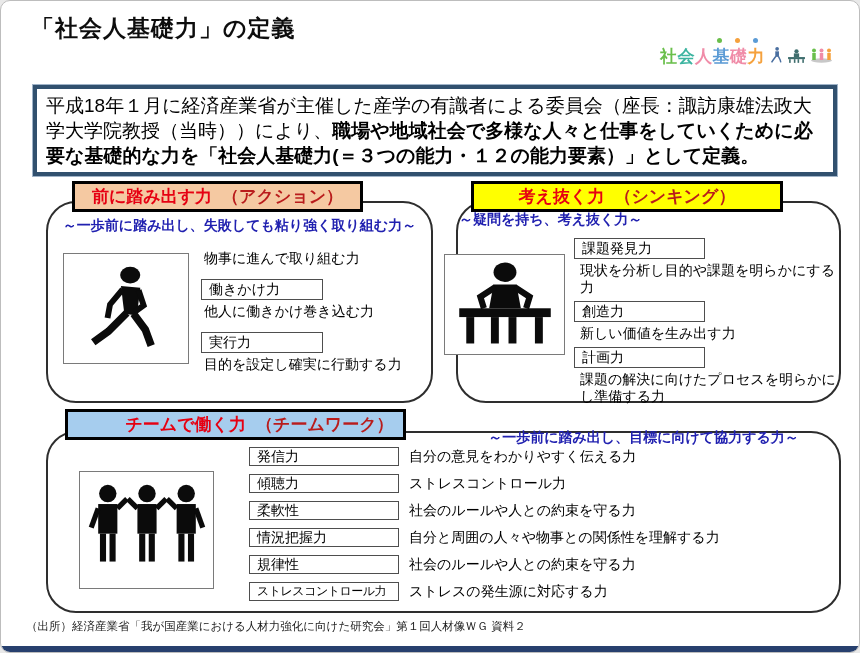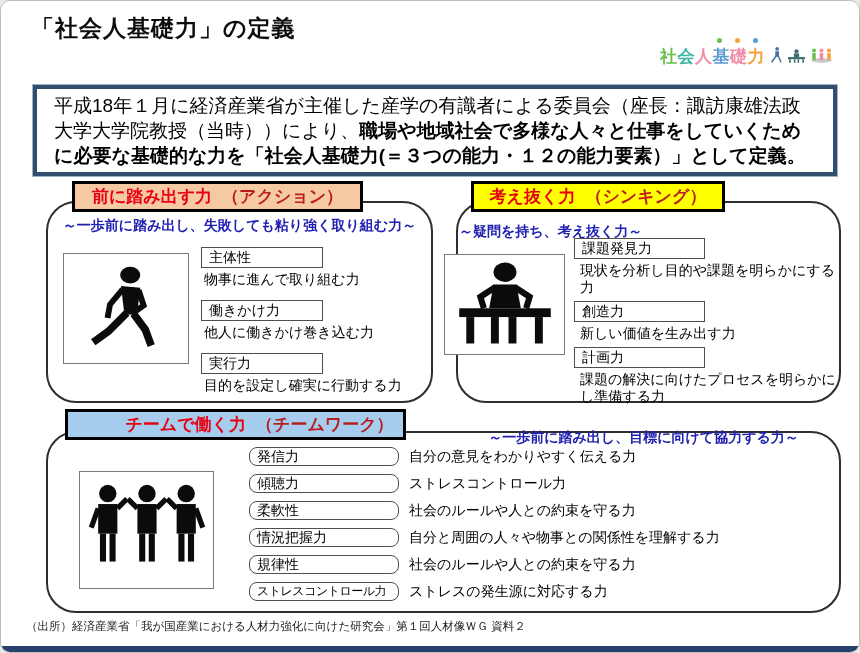--- a/index.html
+++ b/index.html
@@ -15,61 +15,61 @@
   .logo { position:absolute; top:44px; right:26px; display:flex; align-items:center; gap:5px; }
   .logo-chars { position:relative; display:flex; font-weight:bold; font-size:17px; letter-spacing:0.5px; }
   .logo-dots { position:absolute; top:-7px; left:57px; display:flex; gap:13px; }
   .logo-dots i { width:5px; height:5px; border-radius:50%; display:block; }
   .logo-icons { display:flex; align-items:flex-end; gap:4px; }
 
   
   .def-box {
     position:absolute; left:32px; top:84px; width:804px;
     border:4px solid #31506e; box-shadow:0 0 0 1px #9fb3c8;
-    padding:4px 17px; font-size:19px; line-height:25px; text-align:left;
+    padding:4px 9px; font-size:19px; line-height:25px; text-align:left;
   }
   .def-box b { font-weight:bold; }
 
   
   .sec { position:absolute; border:2px solid #2e2e2e; border-radius:30px; background:#fff; }
   .sec-action   { left:45px;  top:200px; width:387px; height:202px; }
   .sec-thinking { left:455px; top:200px; width:385px; height:202px; }
   .sec-teamwork { left:45px;  top:430px; width:795px; height:182px; }
 
   
   .hdr { position:absolute; border:3px solid #000; font-weight:bold; font-size:17px;
          text-align:center; line-height:25px; height:31px; z-index:3; }
   .hdr .paren { color:#b91c1c; margin-left:10px; }
   .hdr-action   { left:71px;  top:180px; width:291px; }
-  .hdr-thinking { left:470px; top:180px; width:254px; }
+  .hdr-thinking { left:470px; top:180px; width:312px; }
   .hdr-teamwork { left:64px;  top:408px; width:341px; }
 
   
   .tag { position:absolute; font-size:14px; font-weight:bold; z-index:2; }
   .tag-action   { left:45px;  top:216px; width:387px; text-align:center; }
-  .tag-thinking { left:458px; top:222px; }
+  .tag-thinking { left:458px; top:210px; }
   .tag-teamwork { left:470px; top:428px; width:345px; text-align:center; }
 
   
   .picto { position:absolute; border:1px solid #7a7a7a; background:#fff;
            display:flex; align-items:center; justify-content:center; z-index:2; }
   .picto-action   { left:62px;  top:252px; width:126px; height:111px; }
   .picto-thinking { left:443px; top:253px; width:121px; height:101px; }
   .picto-teamwork { left:78px;  top:470px; width:135px; height:118px; }
 
   
   .items-action   { position:absolute; left:200px; top:246px; width:228px; z-index:2; }
   .items-thinking { position:absolute; left:573px; top:237px; width:264px; z-index:2; }
   .items-teamwork { position:absolute; left:248px; top:446px; width:586px; z-index:2; }
 
   .namebox { display:inline-block; border:1px solid #4e4e4e; background:#fff;
              font-size:14px; line-height:17px; padding:1px 7px; height:21px; }
   .items-action .namebox   { width:122px; }
   .items-thinking .namebox { width:131px; }
-  .items-teamwork .namebox { width:150px; height:19px; line-height:15px;border-radius:8px; }
+  .items-teamwork .namebox { width:150px; height:19px; line-height:15px; }
 
   .vrow { margin-bottom:12px; }
   .vrow .desc { font-size:14px; line-height:17px; margin:3px 0 0 3px; }
   .items-thinking .vrow { margin-bottom:5px; }
   .items-thinking .vrow .desc { margin-left:6px; }
 
   .hrow { display:flex; align-items:center; margin-bottom:8px; }
   .hrow .desc { font-size:14px; margin-left:10px; white-space:nowrap; }
   .hrow .namebox.small { font-size:12px; letter-spacing:-0.5px; }
 
@@ -214,21 +214,20 @@
             <rect x="117" y="59" width="7" height="32"></rect>
            <path d="M104,30 L93,19" class="ln" stroke-width="6"></path>
             <path d="M126,30 L134,52" class="ln" stroke-width="6"></path>
           </g>
       </svg>
     </span>
   </div>
 
   <div class="items-action">
     <div class="vrow">
-      <div class="namebox">主体性</div>
       <div class="desc">物事に進んで取り組む力</div>
     </div>
     <div class="vrow">
       <div class="namebox">働きかけ力</div>
       <div class="desc">他人に働きかけ巻き込む力</div>
     </div>
     <div class="vrow">
       <div class="namebox">実行力</div>
       <div class="desc">目的を設定し確実に行動する力</div>
     </div>

